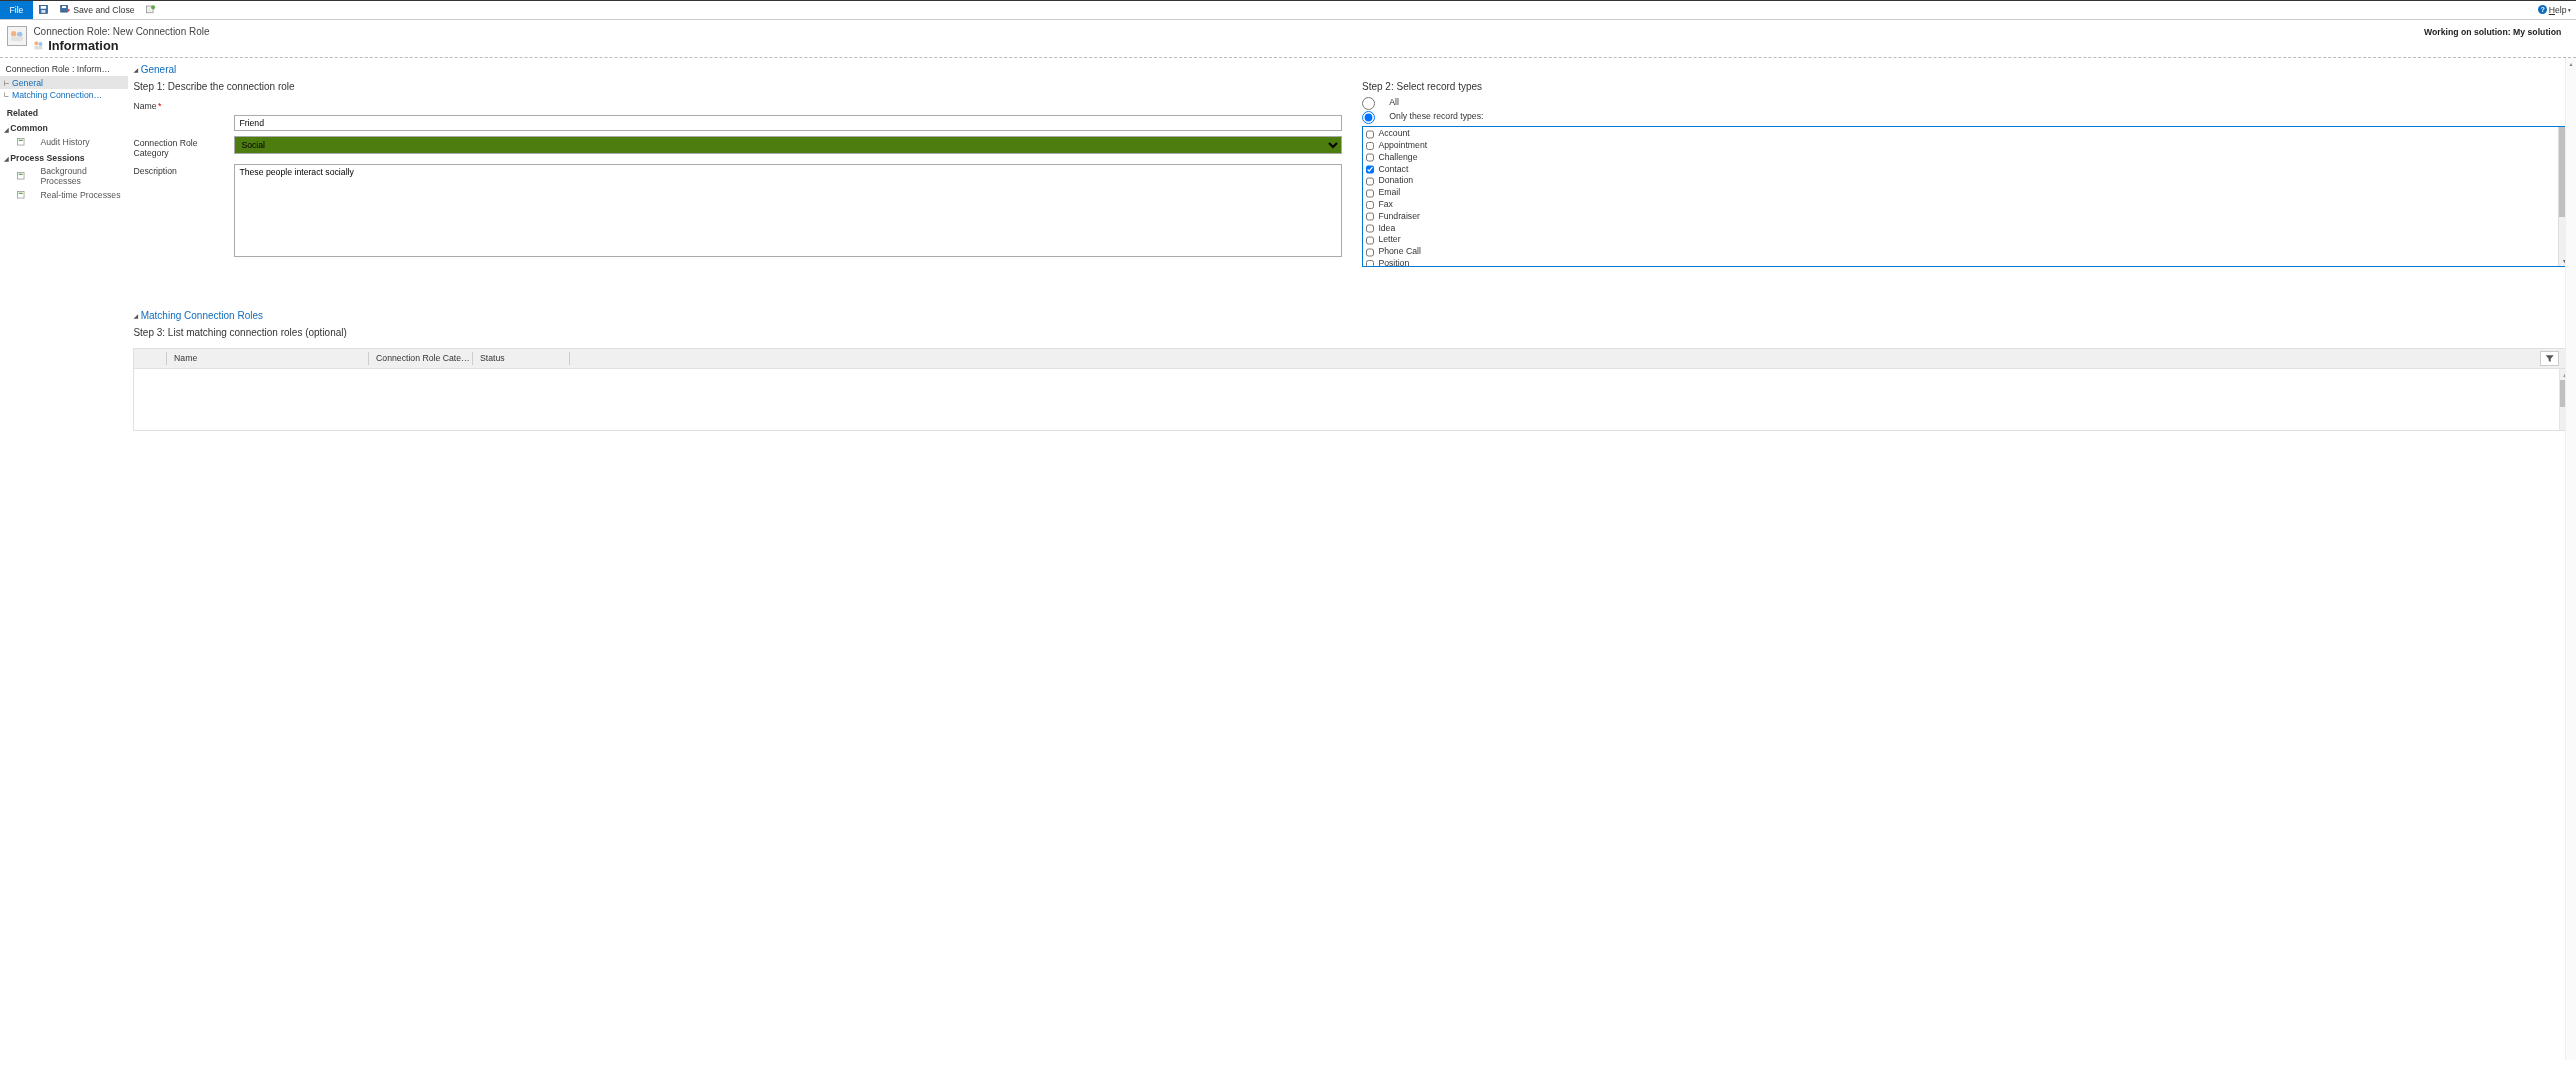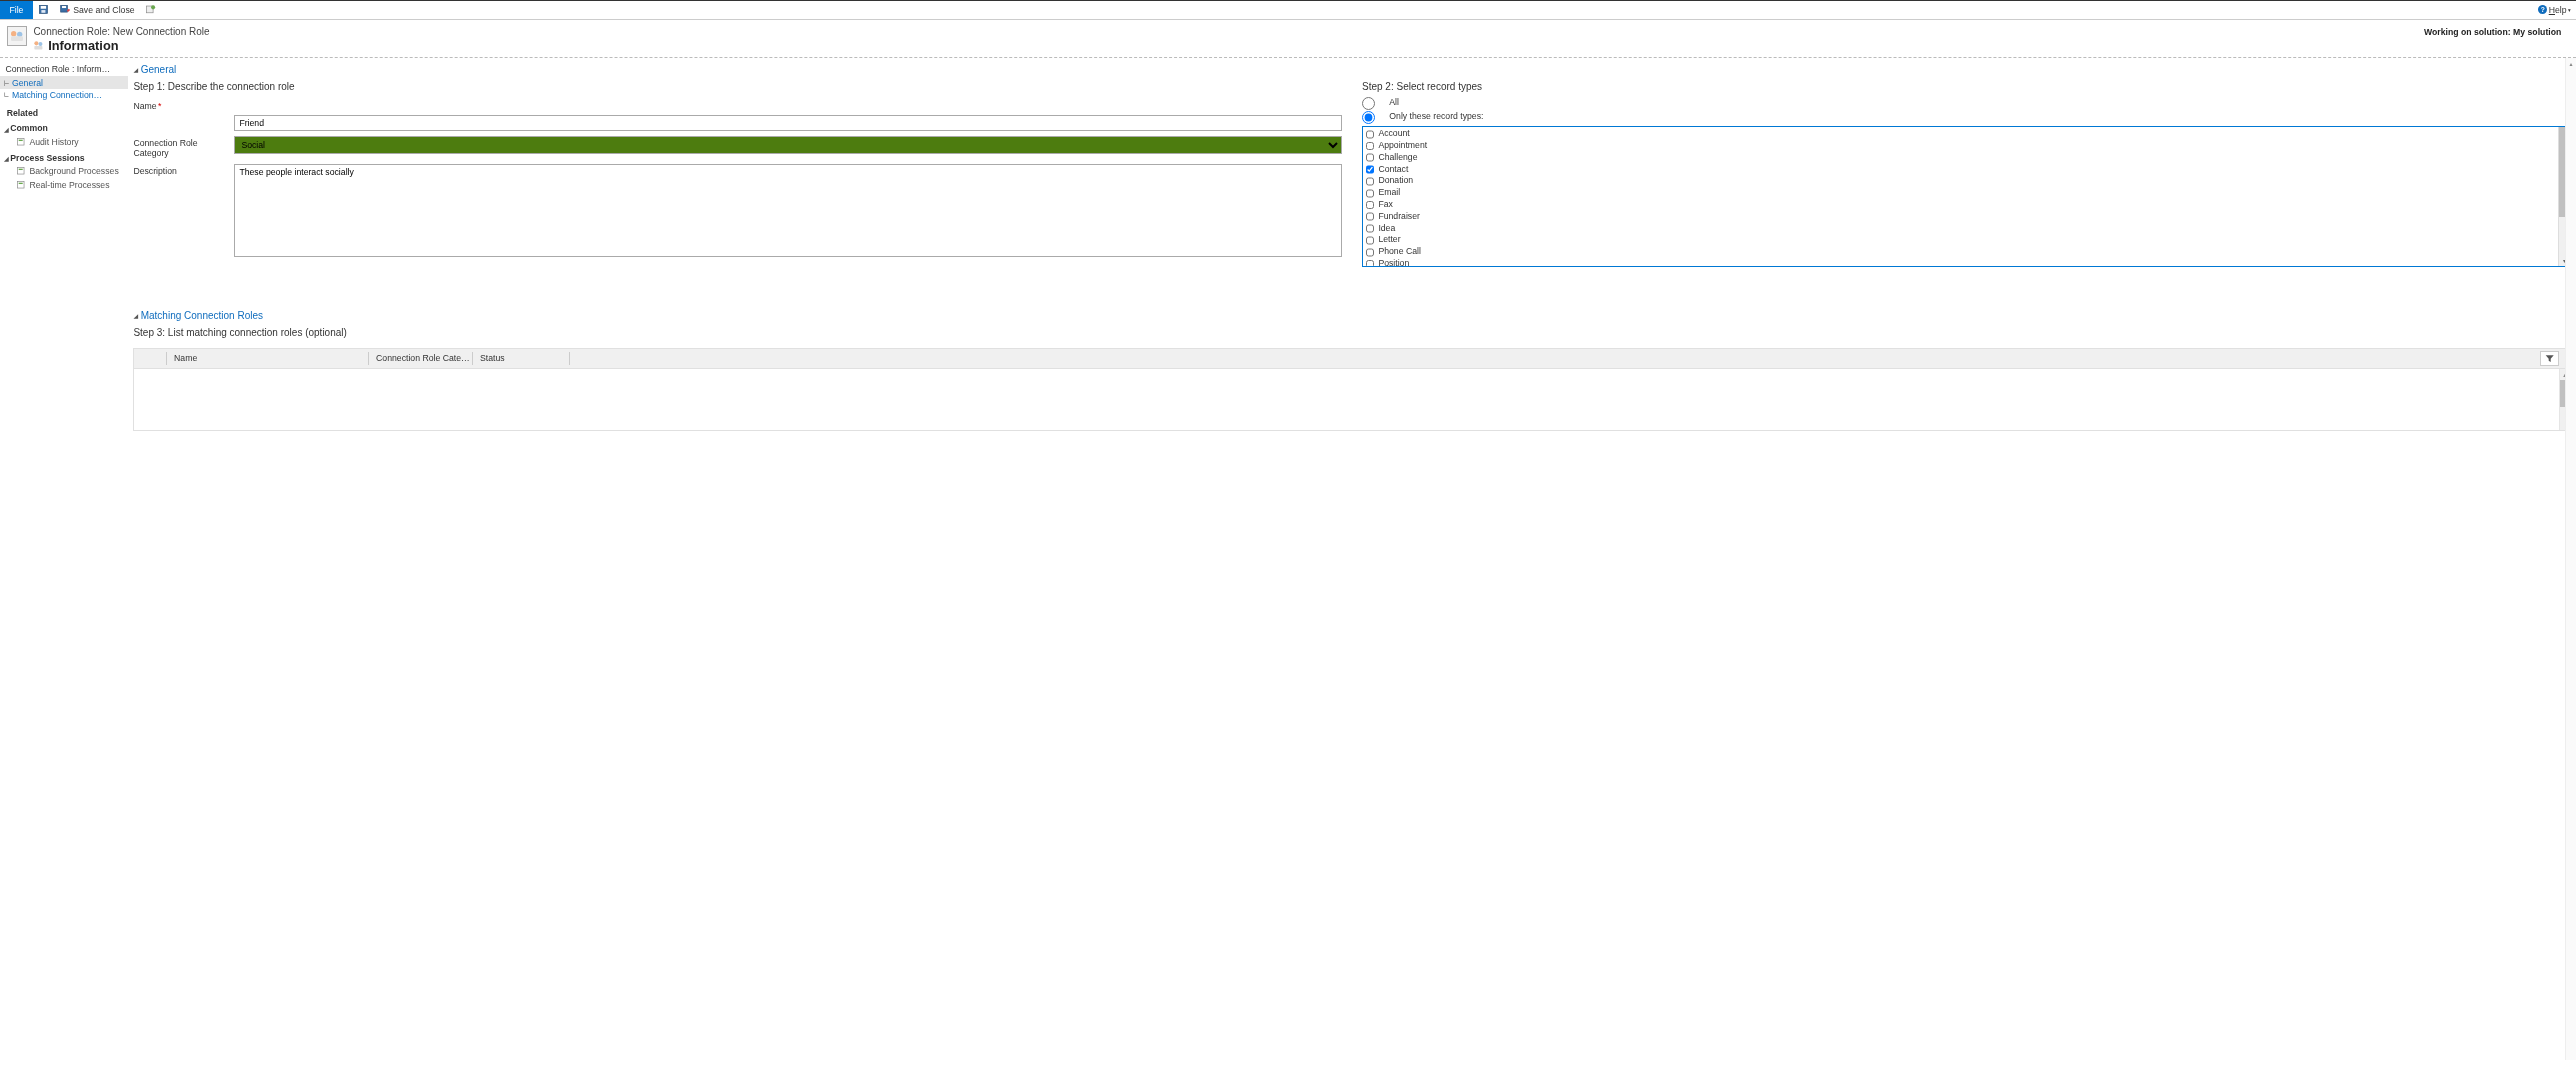--- a/index.html
+++ b/index.html
@@ -21,21 +21,21 @@
   .solution-lbl { margin-left: auto; font-size: 8.7px; font-weight: 600; color: #222; padding-right: 8px; padding-top:1.3px;}
   .body-wrap { display: flex; height: calc(100vh - 67px); }
   .sidebar { width: 128px; border-right: 0; padding-top: 2.7px; font-size: 8.7px; }
   .side-title { font-size: 8.7px; color: #333; padding: 2.7px 5.4px; overflow: hidden; text-overflow: ellipsis; white-space: nowrap; }
   .tree-item { padding: 1.3px 2.7px 1.3px 12px; color: #0f6cbd; cursor: pointer; position: relative; font-size:8.7px;}
   .tree-item.selected { background: #e5e5e5; }
   .tree-item .branch-glyph { position: absolute; left: 4px; color:#888; font-family: monospace;}
   .side-heading { padding: 6.7px 6.7px 1.3px 6.7px; font-weight: 600; color: #333; font-size:8.7px;}
   .side-group-h { padding: 4px 4px 1.3px 4px; font-weight: 600; color: #333; font-size:8.7px;}
   .side-group-h::before { content:"◢ "; font-size:6px; color:#555; vertical-align:middle;}
-  .side-link { padding: 2px 2.7px 2px 16px; color: #555; cursor: pointer; display:flex; align-items:center; gap:4px; font-size:8.7px;}
+  .side-link { padding: 2px 2.7px 2px 16px; color: #555; cursor: pointer; display:flex; align-items:center; gap:15px; font-size:8.7px;}
   .content { flex: 1; padding: 2.7px 5.4px 0 5.4px; overflow-y: auto; position:relative;}
   .section-h { color: #0f6cbd; font-size: 10px; padding: 2.7px 0; display: flex; align-items: center; gap: 2.7px; }
   .section-h::before { content: "◢"; font-size: 6px; color:#555;}
   .step-h { font-size: 10px; font-weight: 400; color: #333; padding: 4px 0; }
   .cols { display: flex; gap: 20px; }
   .col { flex: 1; }
   .field-row { display: flex; align-items: flex-start; padding: 2.7px 0; }
   .field-label { width: 101px; font-size: 8.7px; color: #333; padding-top: 2px; }
   .req { color: #d40000; margin-left: 1.3px; }
   .field-val { flex: 1; }

